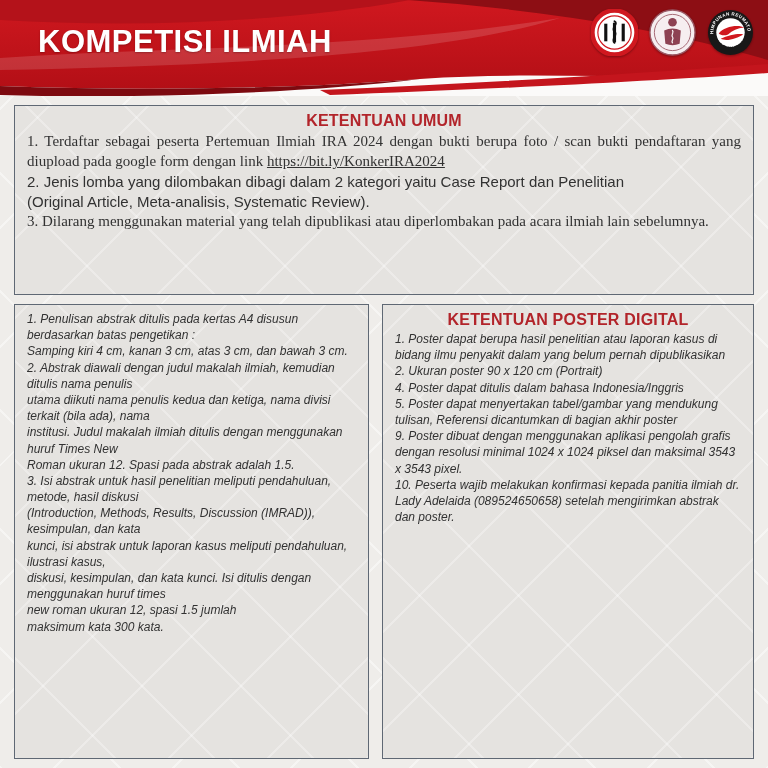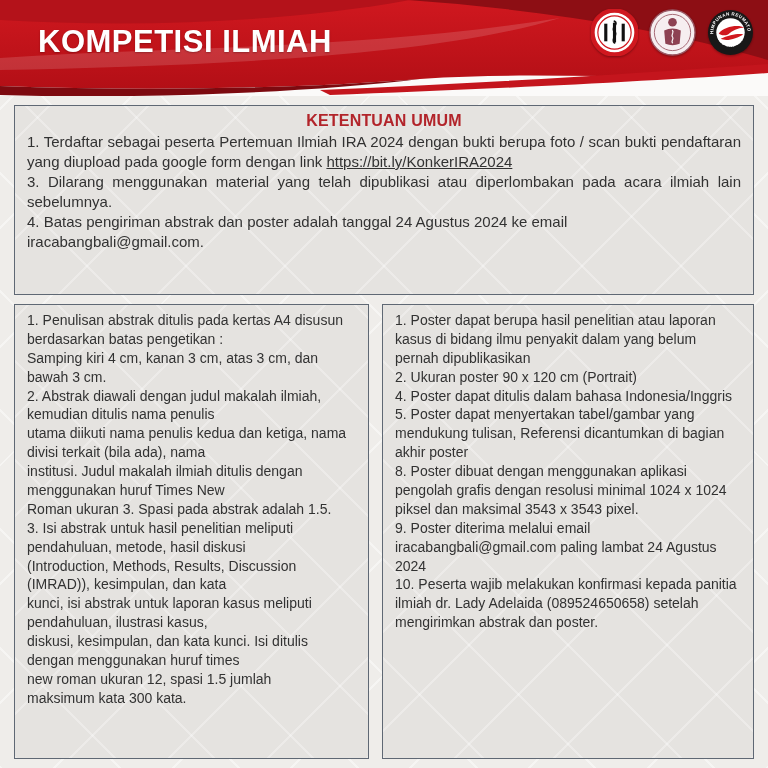--- a/index.html
+++ b/index.html
@@ -43,27 +43,27 @@
     padding:6px 12px 0 12px;
     color:var(--body-text);
   }
   .panel h2{
     text-align:center;color:var(--heading-red);
     font-size:16px;font-weight:700;letter-spacing:.2px;margin-bottom:2px;
   }
   .panel p{
     font-size:15px;line-height:1.33;white-space:pre-line;
   }
-  .panel p.justify{text-align:justify;}
+  .panel p.justify{text-align:justify;font-family:Liberation Serif, serif;}
   .panel-umum{min-height:190px;}
   .columns{display:flex;gap:13px;margin-top:9px;}
   .col{height:455px;overflow:hidden;}
   .col-left{width:355px;}
   .col-right{flex:1;}
-  .col p{font-size:14px;line-height:1.35;}
+  .col p{font-size:12px;line-height:1.35;font-style:italic;}
   a.doc-link{color:var(--body-text);text-decoration:underline;}
 </style>
 </head>
 <body>
 
 <div class="page">
 
   <header class="banner">
     <svg class="waves" viewBox="0 0 768 96" preserveAspectRatio="none" aria-hidden="true">
       <defs>
@@ -131,47 +131,47 @@
         </svg>
       </span>
     </div>
   </header>
 
   <main>
 
     <section class="panel panel-umum">
       <h2>KETENTUAN UMUM</h2>
       <p class="justify"><span>1. Terdaftar sebagai peserta Pertemuan Ilmiah IRA 2024 dengan bukti berupa foto / scan bukti pendaftaran yang diupload pada google form dengan link </span><a href="#" class="doc-link">https://bit.ly/KonkerIRA2024</a></p>
+      <p>2. Jenis lomba yang dilombakan dibagi dalam 2 kategori yaitu Case Report  dan Penelitian
+(Original Article, Meta-analisis, Systematic Review).</p>
       <p class="justify">3. Dilarang menggunakan material yang telah dipublikasi atau diperlombakan pada acara ilmiah lain sebelumnya.</p>
-      <p>4. Batas pengiriman abstrak dan poster adalah tanggal 24 Agustus 2024 ke email iracabangbali@gmail.com.</p>
     </section>
 
     <div class="columns">
 
       <section class="panel col col-left">
         <p>1. Penulisan abstrak ditulis pada kertas A4 disusun berdasarkan batas pengetikan :
 Samping kiri 4 cm, kanan 3 cm, atas 3 cm, dan bawah 3 cm.</p>
         <p>2. Abstrak diawali dengan judul makalah ilmiah, kemudian ditulis nama penulis
 utama diikuti nama penulis kedua dan ketiga, nama divisi terkait (bila ada), nama
 institusi. Judul makalah ilmiah ditulis dengan menggunakan huruf Times New
-Roman ukuran 3. Spasi pada abstrak adalah 1.5.</p>
+Roman ukuran 12. Spasi pada abstrak adalah 1.5.</p>
         <p>3. Isi abstrak untuk hasil penelitian meliputi pendahuluan, metode, hasil diskusi
 (Introduction, Methods, Results, Discussion (IMRAD)), kesimpulan, dan kata
 kunci, isi abstrak untuk laporan kasus meliputi pendahuluan, ilustrasi kasus,
 diskusi, kesimpulan, dan kata kunci. Isi ditulis dengan menggunakan huruf times
 new roman ukuran 12, spasi 1.5 jumlah
 maksimum kata 300 kata.</p>
       </section>
 
       <section class="panel col col-right">
+        <h2>KETENTUAN POSTER DIGITAL</h2>
         <p>1. Poster dapat berupa hasil penelitian atau laporan kasus di bidang ilmu penyakit dalam yang belum pernah dipublikasikan</p>
         <p>2. Ukuran poster 90 x 120 cm (Portrait)</p>
         <p>4. Poster dapat ditulis dalam bahasa Indonesia/Inggris</p>
         <p>5. Poster dapat menyertakan tabel/gambar yang mendukung tulisan, Referensi dicantumkan di bagian akhir poster</p>
-        <p>8. Poster dibuat dengan menggunakan aplikasi pengolah grafis dengan resolusi minimal 1024 x 1024 piksel dan maksimal 3543 x 3543 pixel.</p>
-        <p>9. Poster diterima melalui email
-iracabangbali@gmail.com paling lambat 24 Agustus 2024</p>
+        <p>9. Poster dibuat dengan menggunakan aplikasi pengolah grafis dengan resolusi minimal 1024 x 1024 piksel dan maksimal 3543 x 3543 pixel.</p>
         <p>10. Peserta wajib melakukan konfirmasi kepada panitia ilmiah dr. Lady Adelaida (089524650658)  setelah mengirimkan abstrak dan poster.</p>
       </section>
 
     </div>
   </main>
 </div>
 
 </body></html>

